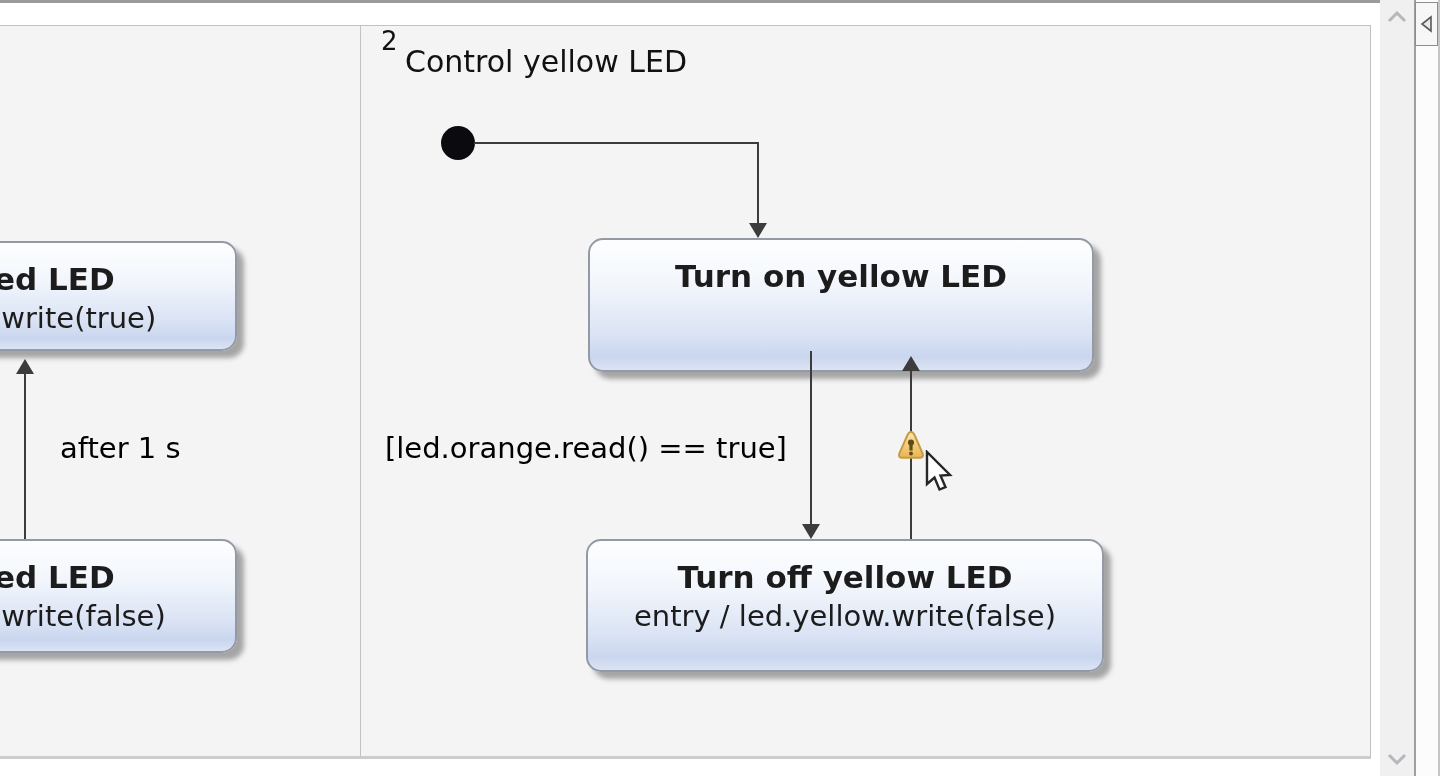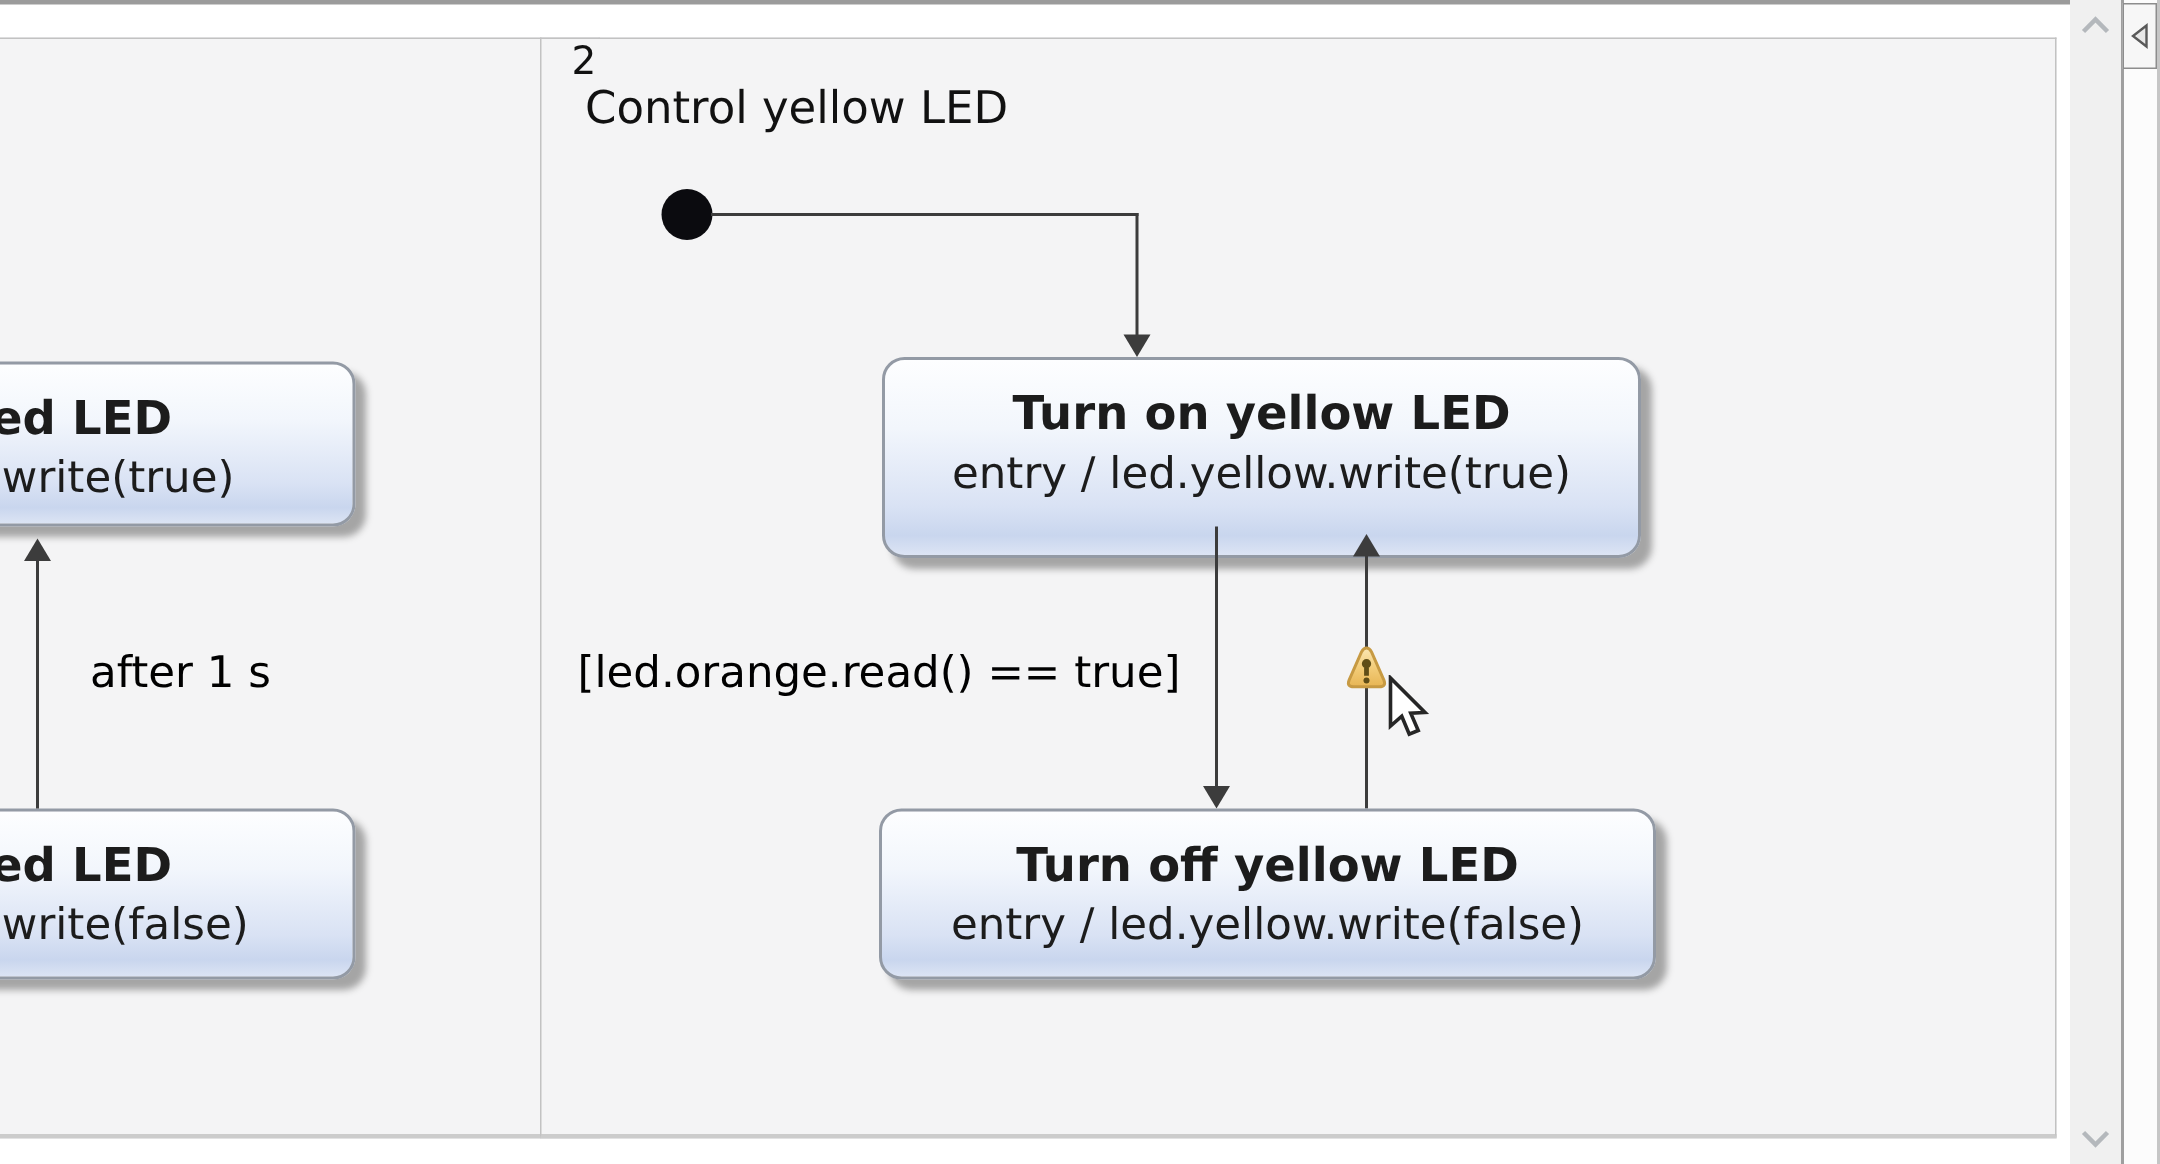--- a/index.html
+++ b/index.html
@@ -106,30 +106,29 @@
     </div>
 
     <div class="arrow arrow-up" style="left:16px;top:333px;"></div>
     <div class="tline" style="left:24px;top:347px;width:2px;height:166px;"></div>
     <div class="tlabel" style="left:60px;top:405px;">after 1 s</div>
   </div>
 
   <div class="region region2">
 
     <div class="region-number" style="left:20px;top:0px;">2</div>
-    <div class="region-title" style="left:29px;top:18px;margin-top:11px;">Control yellow LED</div>
+    <div class="region-title" style="left:44px;top:18px;">Control yellow LED</div>
 
     <div class="initial-dot" style="left:80px;top:100px;"></div>
     <div class="tline" style="left:113px;top:116px;width:285px;height:2px;"></div>
     <div class="tline" style="left:396px;top:116px;width:2px;height:83px;"></div>
     <div class="arrow arrow-down" style="left:388px;top:197px;"></div>
 
     <div class="state" style="left:227px;top:212px;width:506px;height:134px;">
       <span class="state-title">Turn on yellow LED</span>
-      <span class="state-entry">entry / led.yellow.write(true)</span>
     </div>
 
     <div class="tline" style="left:449px;top:325px;width:2px;height:174px;"></div>
     <div class="arrow arrow-down" style="left:441px;top:498px;"></div>
     <div class="tlabel" style="left:24px;top:405px;">[led.orange.read() == true]</div>
 
     <div class="arrow arrow-up" style="left:541px;top:330px;"></div>
     <div class="tline" style="left:549px;top:344px;width:2px;height:169px;"></div>
 
     <svg class="warning-badge" style="left:535px;top:403px;" width="30" height="36" viewBox="0 0 30 36">
@@ -139,21 +138,21 @@
           <stop offset="0.5" stop-color="#f3cd7a"></stop>
           <stop offset="1" stop-color="#e7b554"></stop>
         </linearGradient>
       </defs>
       <path d="M15 3 Q17 3 18.4 5.8 L26.6 24.4 Q28.4 28.8 23.4 28.8 L6.6 28.8 Q1.6 28.8 3.4 24.4 L11.6 5.8 Q13 3 15 3 Z" fill="url(#wg)" stroke="#c79a43" stroke-width="2"></path>
       <circle cx="15" cy="13.5" r="3.1" fill="#5f4d17"></circle>
       <rect x="13.4" y="16" width="3.2" height="5.5" fill="#5f4d17"></rect>
       <circle cx="15" cy="24.6" r="2" fill="#5f4d17"></circle>
     </svg>
 
-    <div class="state" style="left:225px;top:513px;width:518px;height:114px;">
+    <div class="state" style="left:225px;top:513px;width:518px;height:133px;">
       <span class="state-title">Turn off yellow LED</span>
       <span class="state-entry">entry / led.yellow.write(false)</span>
     </div>
   </div>
 
   <svg class="cursor" style="left:924px;top:450px;" width="34" height="48" viewBox="0 0 34 48">
     <path d="M3 2 L3 34 L10.5 27.5 L15.5 39.5 L21.5 37 L16.5 25.5 L26 25 Z" fill="#ffffff" stroke="#262626" stroke-width="2.4" stroke-linejoin="miter"></path>
   </svg>
 </div>
 

